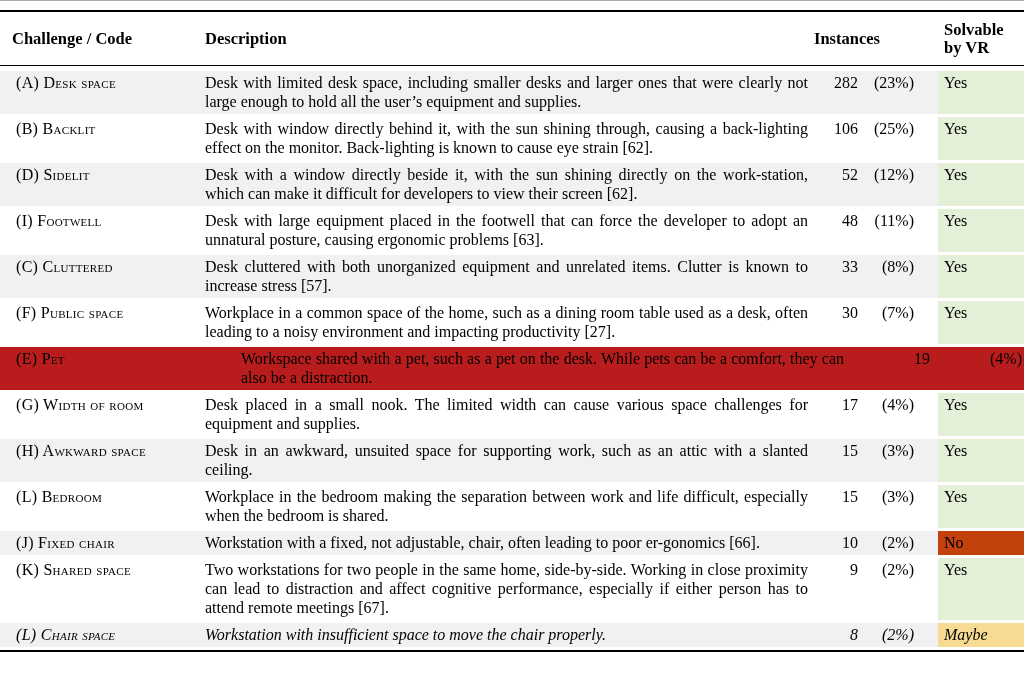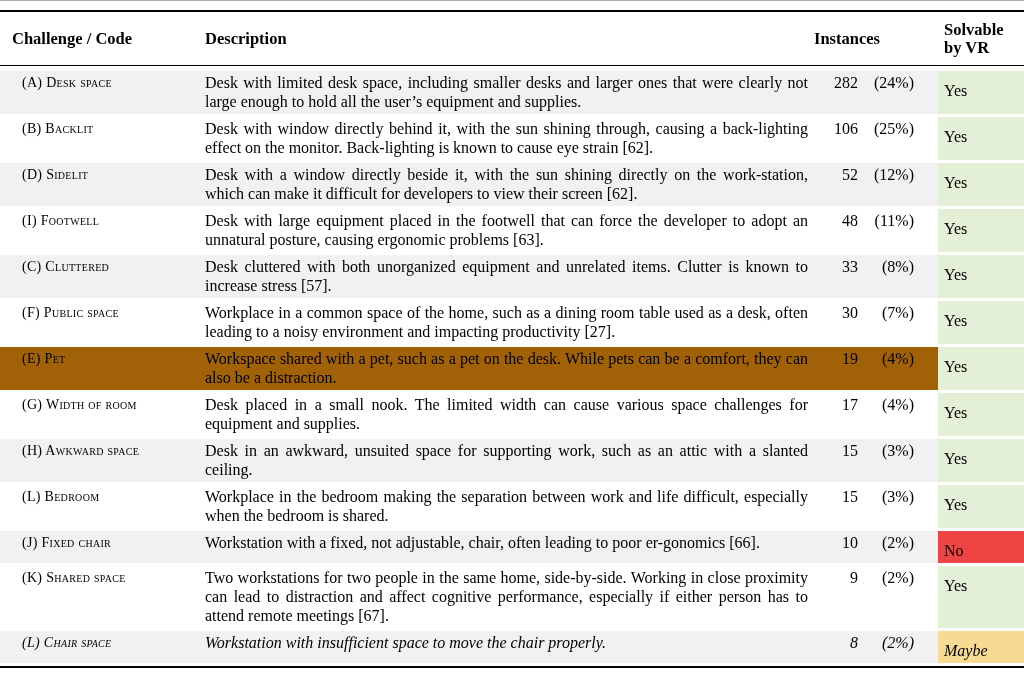--- a/index.html
+++ b/index.html
@@ -38,53 +38,53 @@
   .h-solvable { padding-left: 6px; }
   .tbody { margin-top: 5px; }
   .row {
     display: grid;
     grid-template-columns: 192px 622px 44px 56px 24px 86px;
     margin-bottom: 3px;
     font-size: 16px;
     line-height: 19px;
   }
   .c-code {
-    padding: 2px 0 3px 22px;
+    padding: 2px 0 3px 16px;
     font-variant: small-caps;
     letter-spacing: 0.3px;
-    font-size: 14px;
+    font-size: 16px;
     white-space: nowrap;
   }
   .c-desc {
     padding: 2px 6px 3px 13px;
     text-align: justify;
   }
   .c-count { padding: 2px 0 3px 0; text-align: right; }
   .c-pct   { padding: 2px 0 3px 0; text-align: right; }
-  .c-vr    { padding: 10px 0 3px 6px; }
+  .c-vr    { padding: 2px 0 3px 6px; }
 </style>
 </head>
 <body>
 
 <div class="top-edge"></div>
 
 <div class="table">
   <div class="hrow">
     <div class="h-challenge">Challenge / Code</div>
     <div class="h-desc">Description</div>
     <div class="h-instances">Instances</div>
     <div></div>
     <div class="h-solvable">Solvable by VR</div>
   </div>
   <div class="tbody">
   <div class="row" style="background: rgb(241, 241, 241);">
     <div class="c-code">(A) Desk space</div>
     <div class="c-desc">Desk with limited desk space, including smaller desks and larger ones that were clearly not large enough to hold all the user’s equipment and supplies.</div>
     <div class="c-count">282</div>
-    <div class="c-pct">(24%)</div>
+    <div class="c-pct">(23%)</div>
     <div class="c-spacer"></div>
     <div class="c-vr" style="background: rgb(228, 239, 216);">Yes</div>
   </div>
 
   <div class="row">
     <div class="c-code">(B) Backlit</div>
     <div class="c-desc">Desk with window directly behind it, with the sun shining through, causing a back-lighting effect on the monitor. Back-lighting is known to cause eye strain [62].</div>
     <div class="c-count">106</div>
     <div class="c-pct">(25%)</div>
     <div class="c-spacer"></div>
@@ -120,21 +120,21 @@
 
   <div class="row">
     <div class="c-code">(F) Public space</div>
     <div class="c-desc">Workplace in a common space of the home, such as a dining room table used as a desk, often leading to a noisy environment and impacting productivity [27].</div>
     <div class="c-count">30</div>
     <div class="c-pct">(7%)</div>
     <div class="c-spacer"></div>
     <div class="c-vr" style="background: rgb(228, 239, 216);">Yes</div>
   </div>
 
-  <div class="row" style="background: #a16207;">
+  <div class="row" style="background: #b91c1c; gap: 36px;">
     <div class="c-code">(E) Pet</div>
     <div class="c-desc">Workspace shared with a pet, such as a pet on the desk.  While pets can be a comfort, they can also be a distraction.</div>
     <div class="c-count">19</div>
     <div class="c-pct">(4%)</div>
     <div class="c-spacer"></div>
     <div class="c-vr" style="background: rgb(228, 239, 216);">Yes</div>
   </div>
 
   <div class="row">
     <div class="c-code">(G) Width of room</div>
@@ -162,21 +162,21 @@
     <div class="c-spacer"></div>
     <div class="c-vr" style="background: rgb(228, 239, 216);">Yes</div>
   </div>
 
   <div class="row" style="background: rgb(241, 241, 241);">
     <div class="c-code">(J) Fixed chair</div>
     <div class="c-desc">Workstation with a fixed, not adjustable, chair, often leading to poor er-gonomics [66].</div>
     <div class="c-count">10</div>
     <div class="c-pct">(2%)</div>
     <div class="c-spacer"></div>
-    <div class="c-vr" style="background: #ef4444;">No</div>
+    <div class="c-vr" style="background: #c2410c;">No</div>
   </div>
 
   <div class="row">
     <div class="c-code">(K) Shared space</div>
     <div class="c-desc">Two workstations for two people in the same home, side-by-side. Working in close proximity can lead to distraction and affect cognitive performance, especially if either person has to attend remote meetings [67].</div>
     <div class="c-count">9</div>
     <div class="c-pct">(2%)</div>
     <div class="c-spacer"></div>
     <div class="c-vr" style="background: rgb(228, 239, 216);">Yes</div>
   </div>

